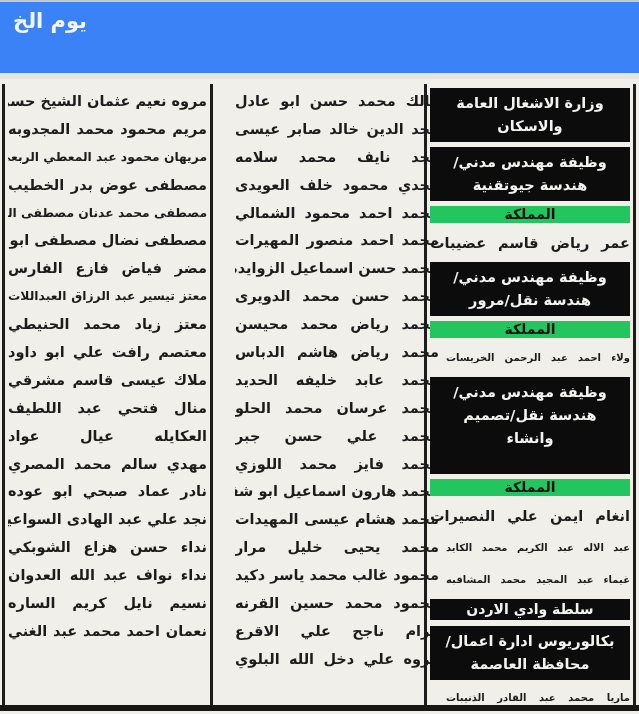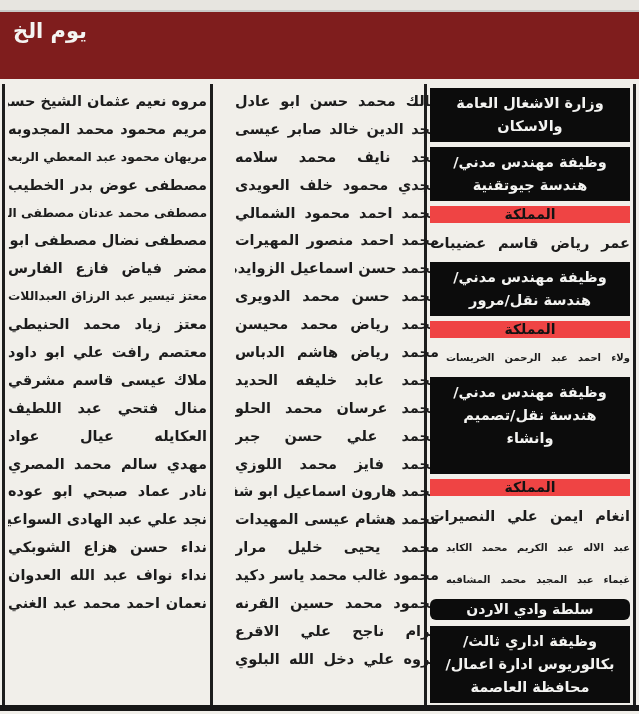--- a/index.html
+++ b/index.html
@@ -4,22 +4,22 @@
 <style>
   html,body{margin:0;padding:0;}
   body{
     width:639px;height:714px;position:relative;overflow:hidden;
     background:#e7e5e0;
     font-family:"DejaVu Sans", sans-serif;
   }
   .stage{position:absolute;inset:0;}
   
   .masthead{
-    position:absolute;top:10px;left:0;right:0;height:71px;
-    background:#7f1d1d;border-top:2px solid #c8c8c6;
+    position:absolute;top:0;left:0;right:0;height:71px;
+    background:#3b82f6;border-top:2px solid #c8c8c6;
   }
   .masthead-title{
     position:absolute;left:13px;top:7px;
     color:#f4f4f2;font-size:21px;font-weight:bold;direction:rtl;
   }
   
   .paper{
     position:absolute;top:79px;left:0;right:0;bottom:0;
     background:#f1efea;
   }
@@ -48,27 +48,27 @@
   
   .block{margin:0 0 6px 0;}
   .block.org,.block.job{
     background:#0c0c0c;color:#f3f3f1;text-align:center;
     padding:4px 8px;margin-bottom:5px;
   }
   .block.job{}
   .block.job.tall{padding-bottom:24px;}
   .block .bline{line-height:23px;font-size:14.5px;font-weight:bold;}
   .block.region{
-    background:#ef4444;color:#131313;text-align:center;
+    background:#22c55e;color:#131313;text-align:center;
     margin:3px 0 7px 0;
   }
   .block.region .bline{line-height:17px;font-size:14px;font-weight:bold;}
   .block.authority{
     background:#0c0c0c;color:#f3f3f1;text-align:center;
-    padding:1px 2px;border-radius:6px;
+    padding:1px 2px;
   }
   .block.authority .bline{line-height:19px;font-size:14px;font-weight:bold;}
   .block.name{margin-bottom:6px;}
   .block.name .bline{
     height:26px;line-height:26px;font-size:14.5px;font-weight:bold;color:#1c1c1c;
     text-align:justify;text-align-last:justify;white-space:nowrap;overflow:hidden;
   }
   .block.name .bline.tight{font-size:10px;margin-left:16px;}
 </style>
 </head>
@@ -101,20 +101,21 @@
       <div class="name-row">معتز زياد محمد الحنيطي</div>
       <div class="name-row">معتصم رافت علي ابو داود</div>
       <div class="name-row">ملاك عيسى قاسم مشرقي</div>
       <div class="name-row">منال فتحي عبد اللطيف</div>
       <div class="name-row">العكايله عيال عواد</div>
       <div class="name-row">مهدي سالم محمد المصري</div>
       <div class="name-row">نادر عماد صبحي ابو عوده</div>
       <div class="name-row">نجد علي عبد الهادى السواعير</div>
       <div class="name-row">نداء حسن هزاع الشوبكي</div>
       <div class="name-row">نداء نواف عبد الله العدوان</div>
+      <div class="name-row">نسيم نايل كريم الساره</div>
       <div class="name-row">نعمان احمد محمد عبد الغني</div>
     </div>
 
   <div class="namecol col-middle">
 
   <div class="name-row">مالك محمد حسن ابو عادل</div>
       <div class="name-row">مجد الدين خالد صابر عيسى</div>
       <div class="name-row">مجد نايف محمد سلامه</div>
       <div class="name-row">مجدي محمود خلف العويدى</div>
       <div class="name-row">محمد احمد محمود الشمالي</div>
@@ -174,21 +175,20 @@
       <div class="block name">
         <div class="bline tight">عبد الاله عبد الكريم محمد الكايد</div>
       </div>
       <div class="block name">
         <div class="bline tight">غيماء عبد المجيد محمد المشاقبه</div>
       </div>
       <div class="block authority">
         <div class="bline">سلطة وادي الاردن</div>
       </div>
       <div class="block job">
-        <div class="bline">وظيفة اداري ثالث/</div>
         <div class="bline">بكالوريوس ادارة اعمال/</div>
         <div class="bline">محافظة العاصمة</div>
       </div>
       <div class="block name">
         <div class="bline tight">ماريا محمد عبد القادر الذنيبات</div>
       </div>
     </div>
 
 </div>
 

